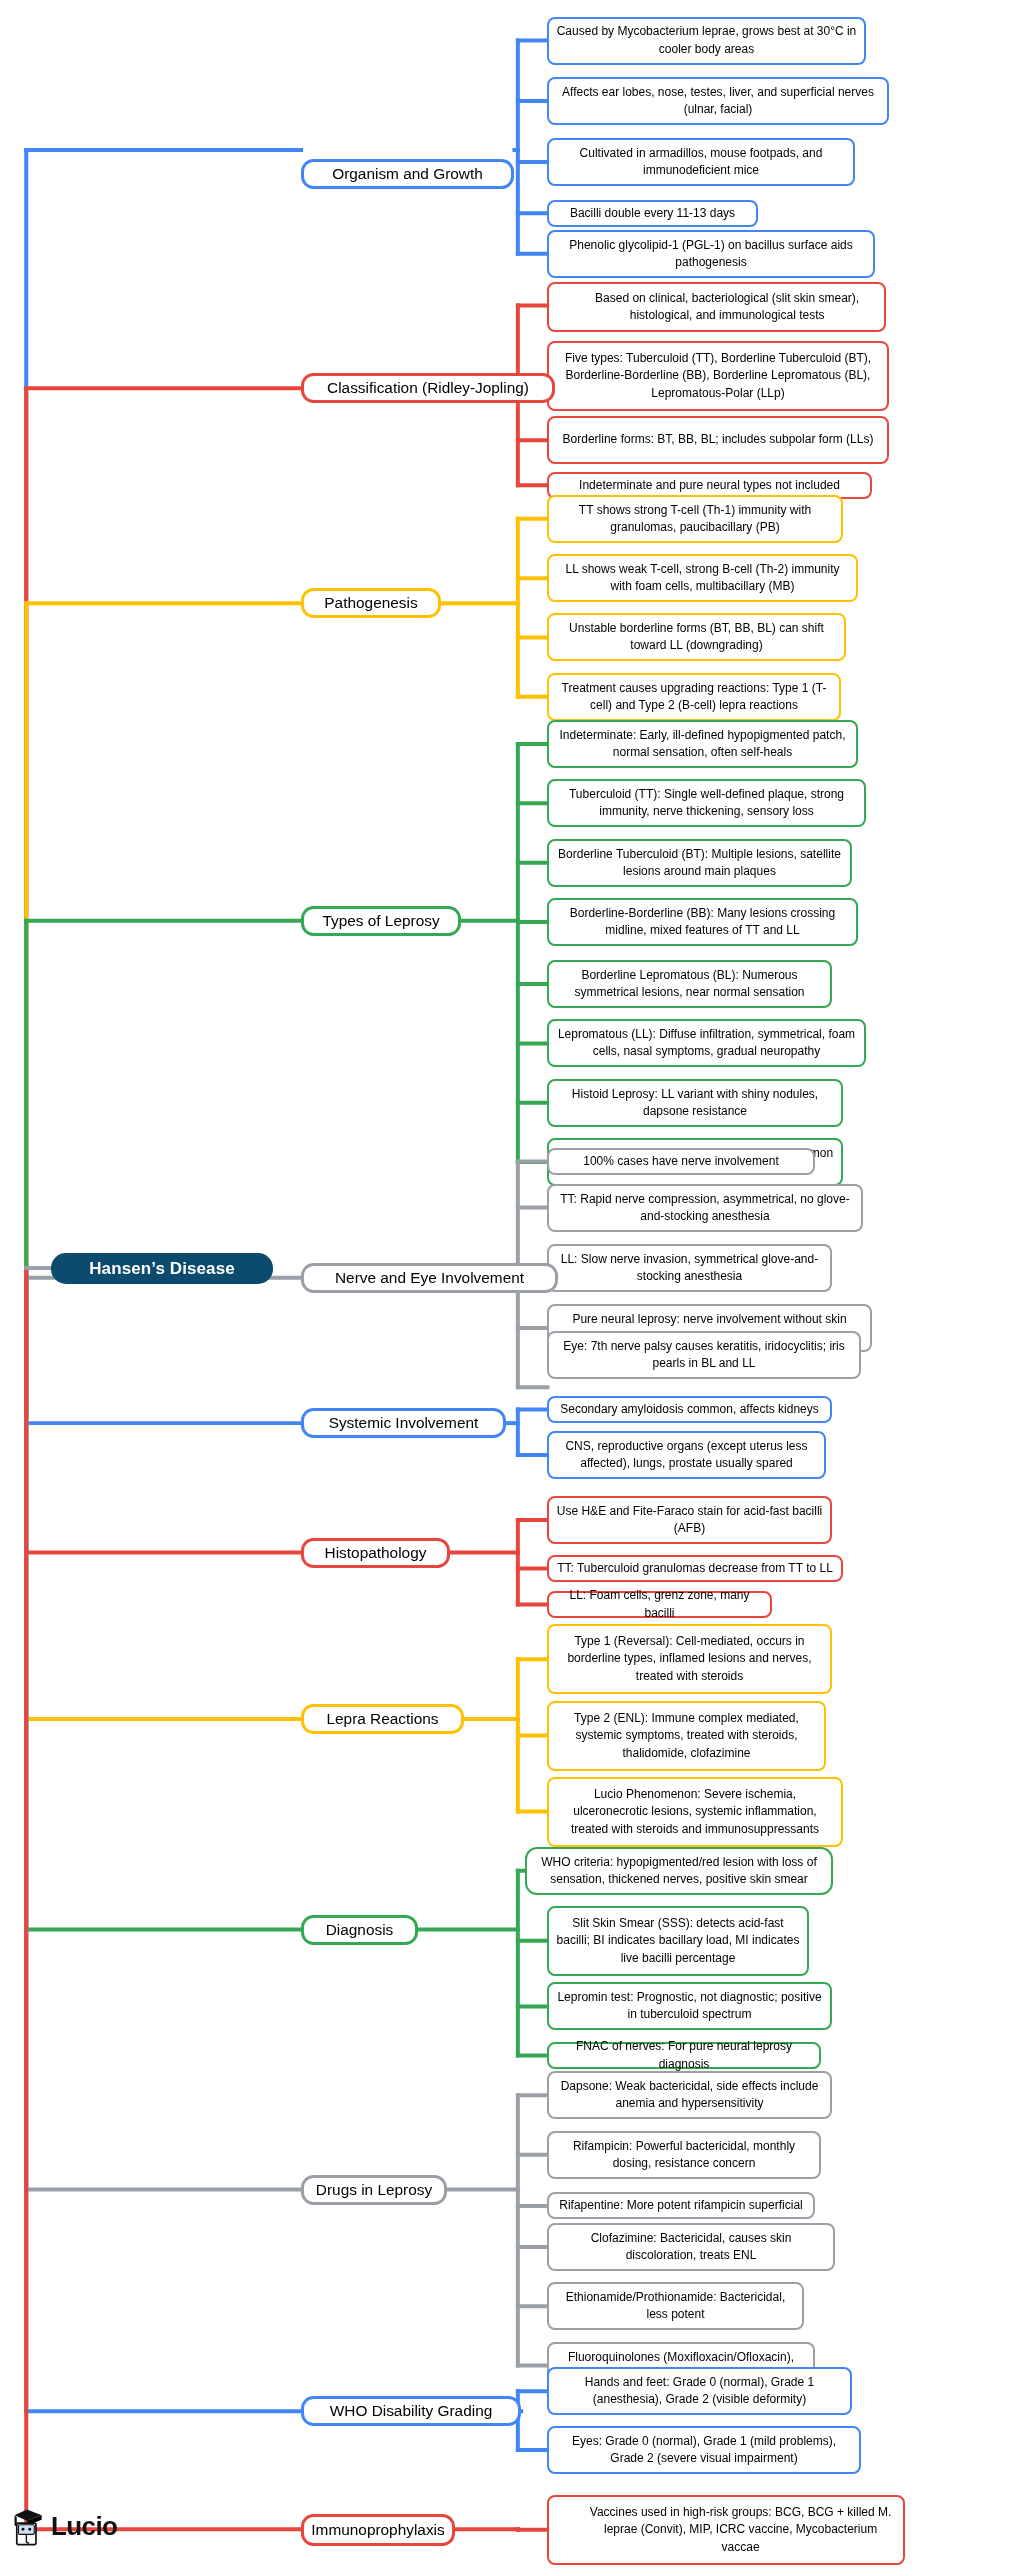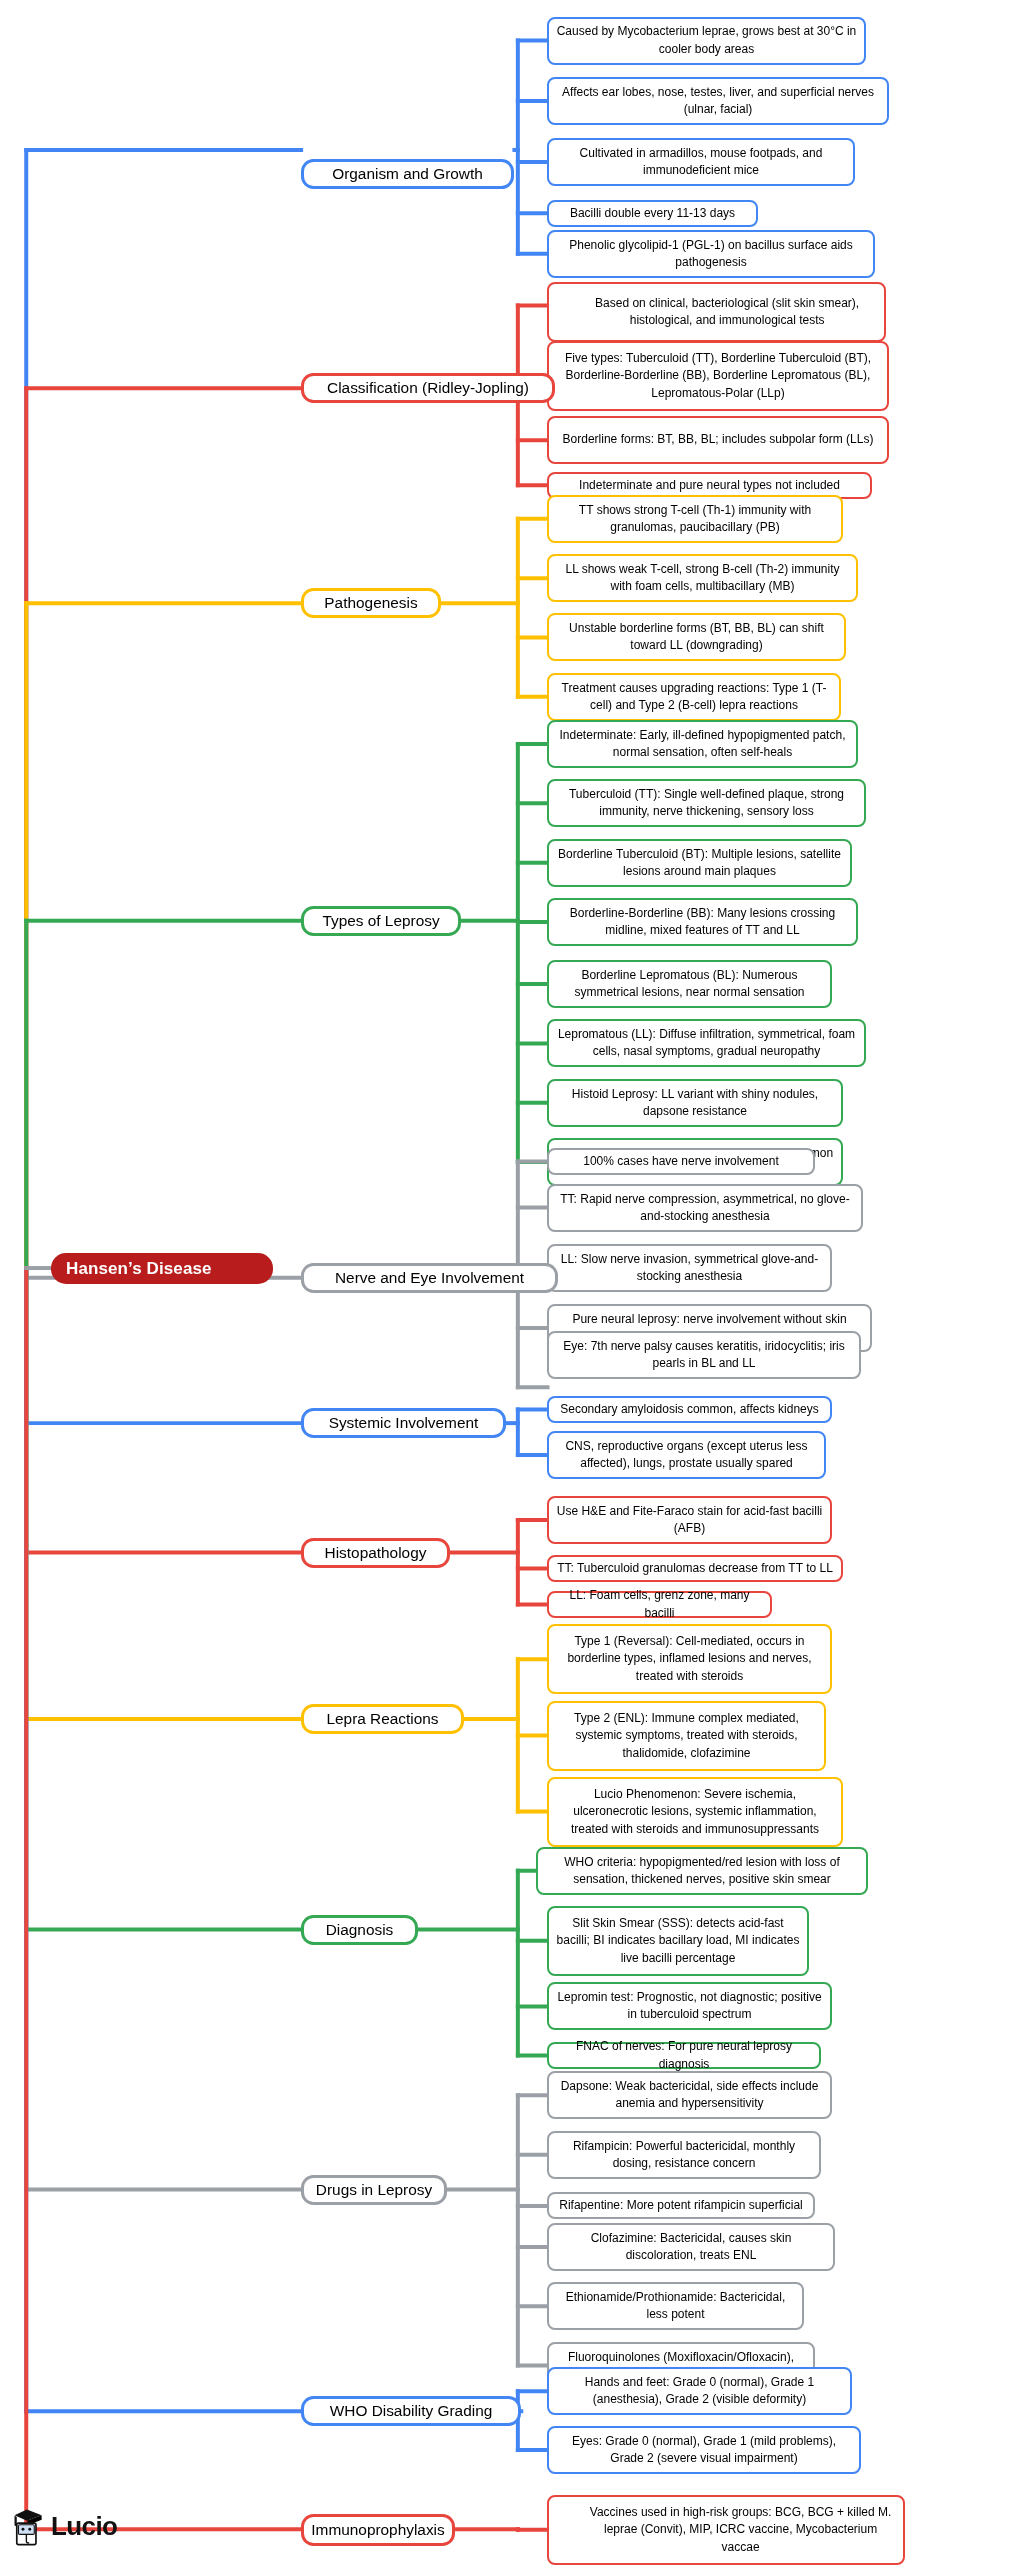--- a/index.html
+++ b/index.html
@@ -20,27 +20,27 @@
   #wires {
     position: absolute;
     left: 0; top: 0;
     width: 1026px; height: 2576px;
     pointer-events: none;
   }
 
   
   .root-node {
     position: absolute;
-    background: #b91c1c;
+    background: #0c4a6e;
     color: #ffffff;
     font-weight: bold;
     border-radius: 15px;
     display: flex;
     align-items: center;
-    justify-content: flex-start;
+    justify-content: center;
     padding: 0 15px;
     font-size: 17px;
     letter-spacing: 0.1px;
     white-space: nowrap;
     z-index: 5;
   }
 
   
   .branch-node {
     position: absolute;
@@ -219,21 +219,21 @@
       </div>
       <div class="leaf-node" style="left: 547px; top: 200px; width: 211px; height: 27px; border-color: rgb(66, 133, 244);">
         <span>Bacilli double every 11-13 days</span>
       </div>
       <div class="leaf-node" style="left: 547px; top: 230px; width: 328px; height: 48px; border-color: rgb(66, 133, 244);">
         <span>Phenolic glycolipid-1 (PGL-1) on bacillus surface aids pathogenesis</span>
       </div>
       <div class="branch-node" style="left: 301px; top: 373px; width: 254px; height: 30px; border-color: rgb(232, 69, 60);">
         <span>Classification (Ridley-Jopling)</span>
       </div>
-      <div class="leaf-node" style="left: 547px; top: 282px; width: 339px; height: 60px; border-color: rgb(232, 69, 60); padding-left: 28px;">
+      <div class="leaf-node" style="left: 547px; top: 282px; width: 339px; height: 50px; border-color: rgb(232, 69, 60); padding-left: 28px;">
         <span>Based on clinical, bacteriological (slit skin smear), histological, and immunological tests</span>
       </div>
       <div class="leaf-node" style="left: 547px; top: 341px; width: 342px; height: 70px; border-color: rgb(232, 69, 60);">
         <span>Five types: Tuberculoid (TT), Borderline Tuberculoid (BT), Borderline-Borderline (BB), Borderline Lepromatous (BL), Lepromatous-Polar (LLp)</span>
       </div>
       <div class="leaf-node" style="left: 547px; top: 416px; width: 342px; height: 48px; border-color: rgb(232, 69, 60);">
         <span>Borderline forms: BT, BB, BL; includes subpolar form (LLs)</span>
       </div>
       <div class="leaf-node" style="left: 547px; top: 472px; width: 325px; height: 27px; border-color: rgb(232, 69, 60);">
         <span>Indeterminate and pure neural types not included</span>
@@ -327,21 +327,21 @@
       </div>
       <div class="leaf-node" style="left: 547px; top: 1701px; width: 279px; height: 70px; border-color: rgb(255, 192, 0);">
         <span>Type 2 (ENL): Immune complex mediated, systemic symptoms, treated with steroids, thalidomide, clofazimine</span>
       </div>
       <div class="leaf-node" style="left: 547px; top: 1777px; width: 296px; height: 70px; border-color: rgb(255, 192, 0);">
         <span>Lucio Phenomenon: Severe ischemia, ulceronecrotic lesions, systemic inflammation, treated with steroids and immunosuppressants</span>
       </div>
       <div class="branch-node" style="left: 301px; top: 1915px; width: 117px; height: 30px; border-color: rgb(52, 168, 83);">
         <span>Diagnosis</span>
       </div>
-      <div class="leaf-node" style="left: 536px; top: 1847px; width: 332px; height: 48px; border-color: rgb(52, 168, 83);">
+      <div class="leaf-node" style="left: 525px; top: 1847px; width: 308px; height: 48px; border-color: rgb(52, 168, 83); border-radius: 12px;">
         <span>WHO criteria: hypopigmented/red lesion with loss of sensation, thickened nerves, positive skin smear</span>
       </div>
       <div class="leaf-node" style="left: 547px; top: 1906px; width: 262px; height: 70px; border-color: rgb(52, 168, 83);">
         <span>Slit Skin Smear (SSS): detects acid-fast bacilli; BI indicates bacillary load, MI indicates live bacilli percentage</span>
       </div>
       <div class="leaf-node" style="left: 547px; top: 1982px; width: 285px; height: 48px; border-color: rgb(52, 168, 83);">
         <span>Lepromin test: Prognostic, not diagnostic; positive in tuberculoid spectrum</span>
       </div>
       <div class="leaf-node" style="left: 547px; top: 2042px; width: 274px; height: 27px; border-color: rgb(52, 168, 83);">
         <span>FNAC of nerves: For pure neural leprosy diagnosis</span>

